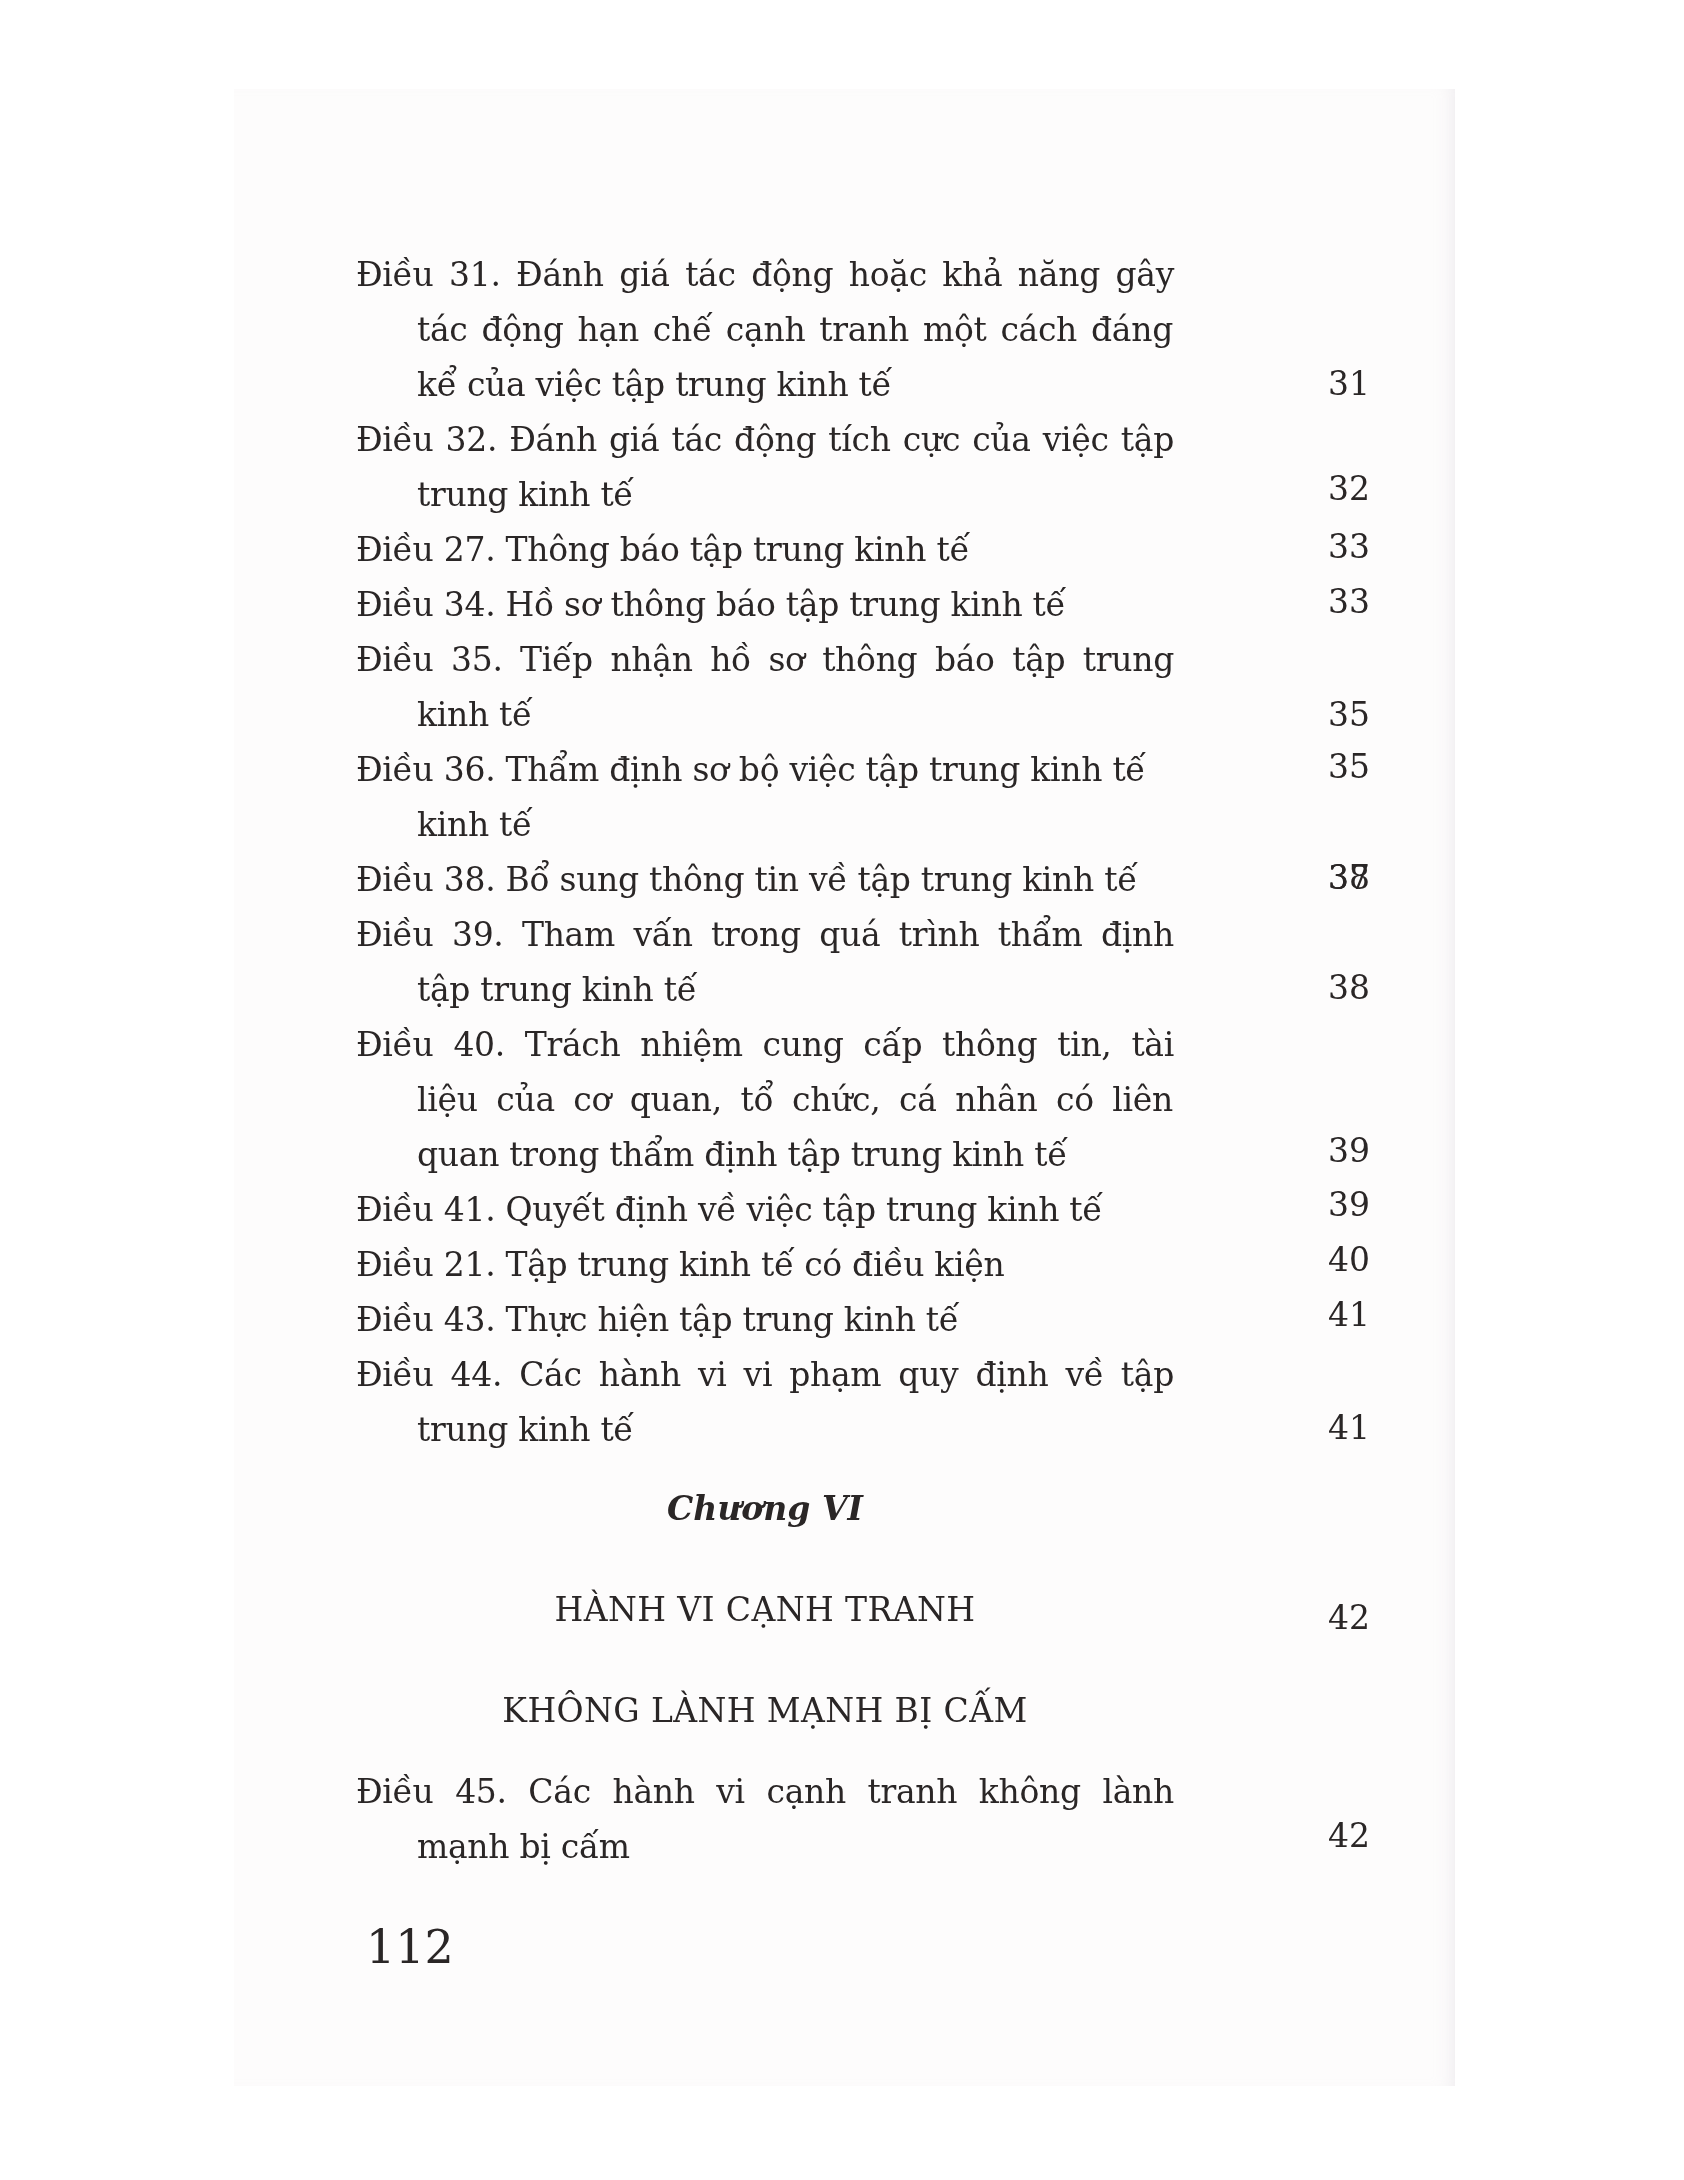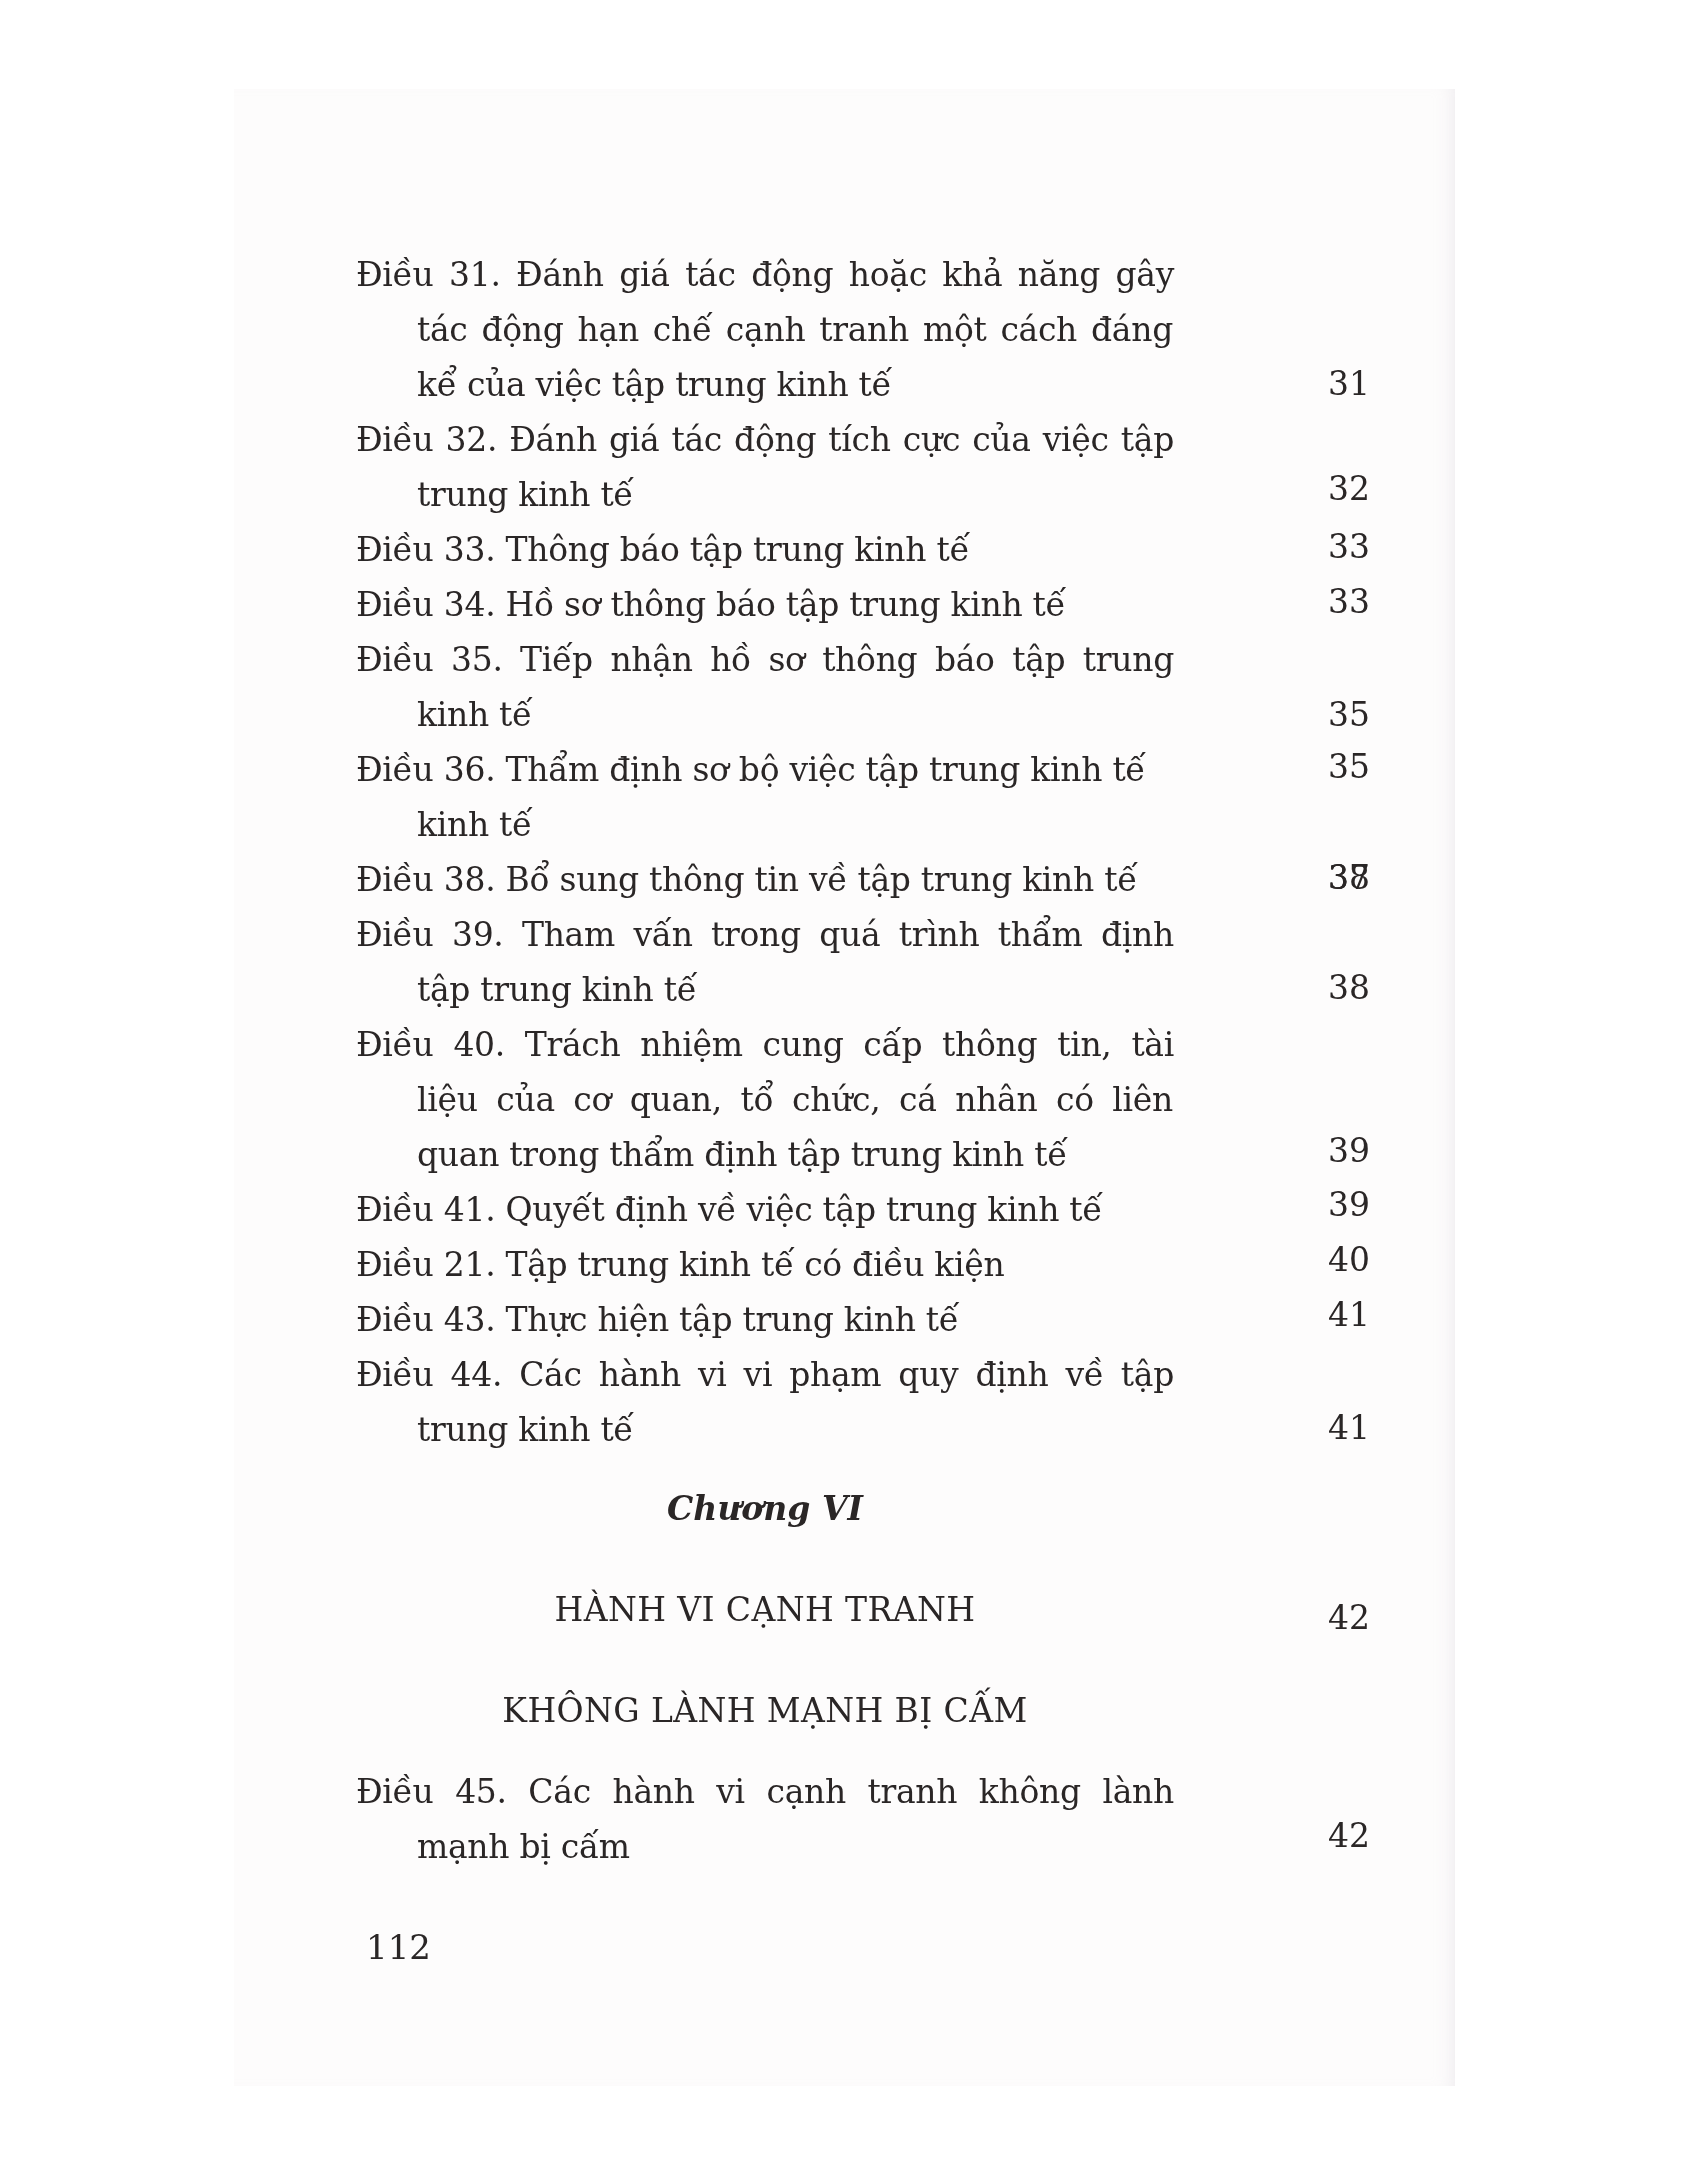--- a/index.html
+++ b/index.html
@@ -80,21 +80,21 @@
       width: 818px;
       font-size: 33px;
       line-height: 55px;
       letter-spacing: 0.4px;
       margin-top: 46px;
     }
     .page-number {
       position: absolute;
       left: 366px;
       top: 1927px;
-      font-size: 34px;
+      font-size: 46px;
       line-height: 41px;
     }
   </style>
 </head>
 <body>
 
 <div class="page"></div>
 
 <div class="toc">
 
@@ -105,21 +105,21 @@
     <span class="pg" style="top:109px">31</span>
   </div>
 
   <div class="entry">
     <span class="line justify">Điều 32. Đánh giá tác động tích cực của việc tập</span>
     <span class="line cont">trung kinh tế</span>
     <span class="pg" style="top:49px">32</span>
   </div>
 
   <div class="entry">
-    <span class="line">Điều 33. Thông báo tập trung kinh tế</span>
+    <span class="line">Điều 27. Thông báo tập trung kinh tế</span>
     <span class="pg" style="top:-3.4px">33</span>
   </div>
 
   <div class="entry">
     <span class="line">Điều 34. Hồ sơ thông báo tập trung kinh tế</span>
     <span class="pg" style="top:-3.4px">33</span>
   </div>
 
   <div class="entry">
     <span class="line justify">Điều 35. Tiếp nhận hồ sơ thông báo tập trung</span>

